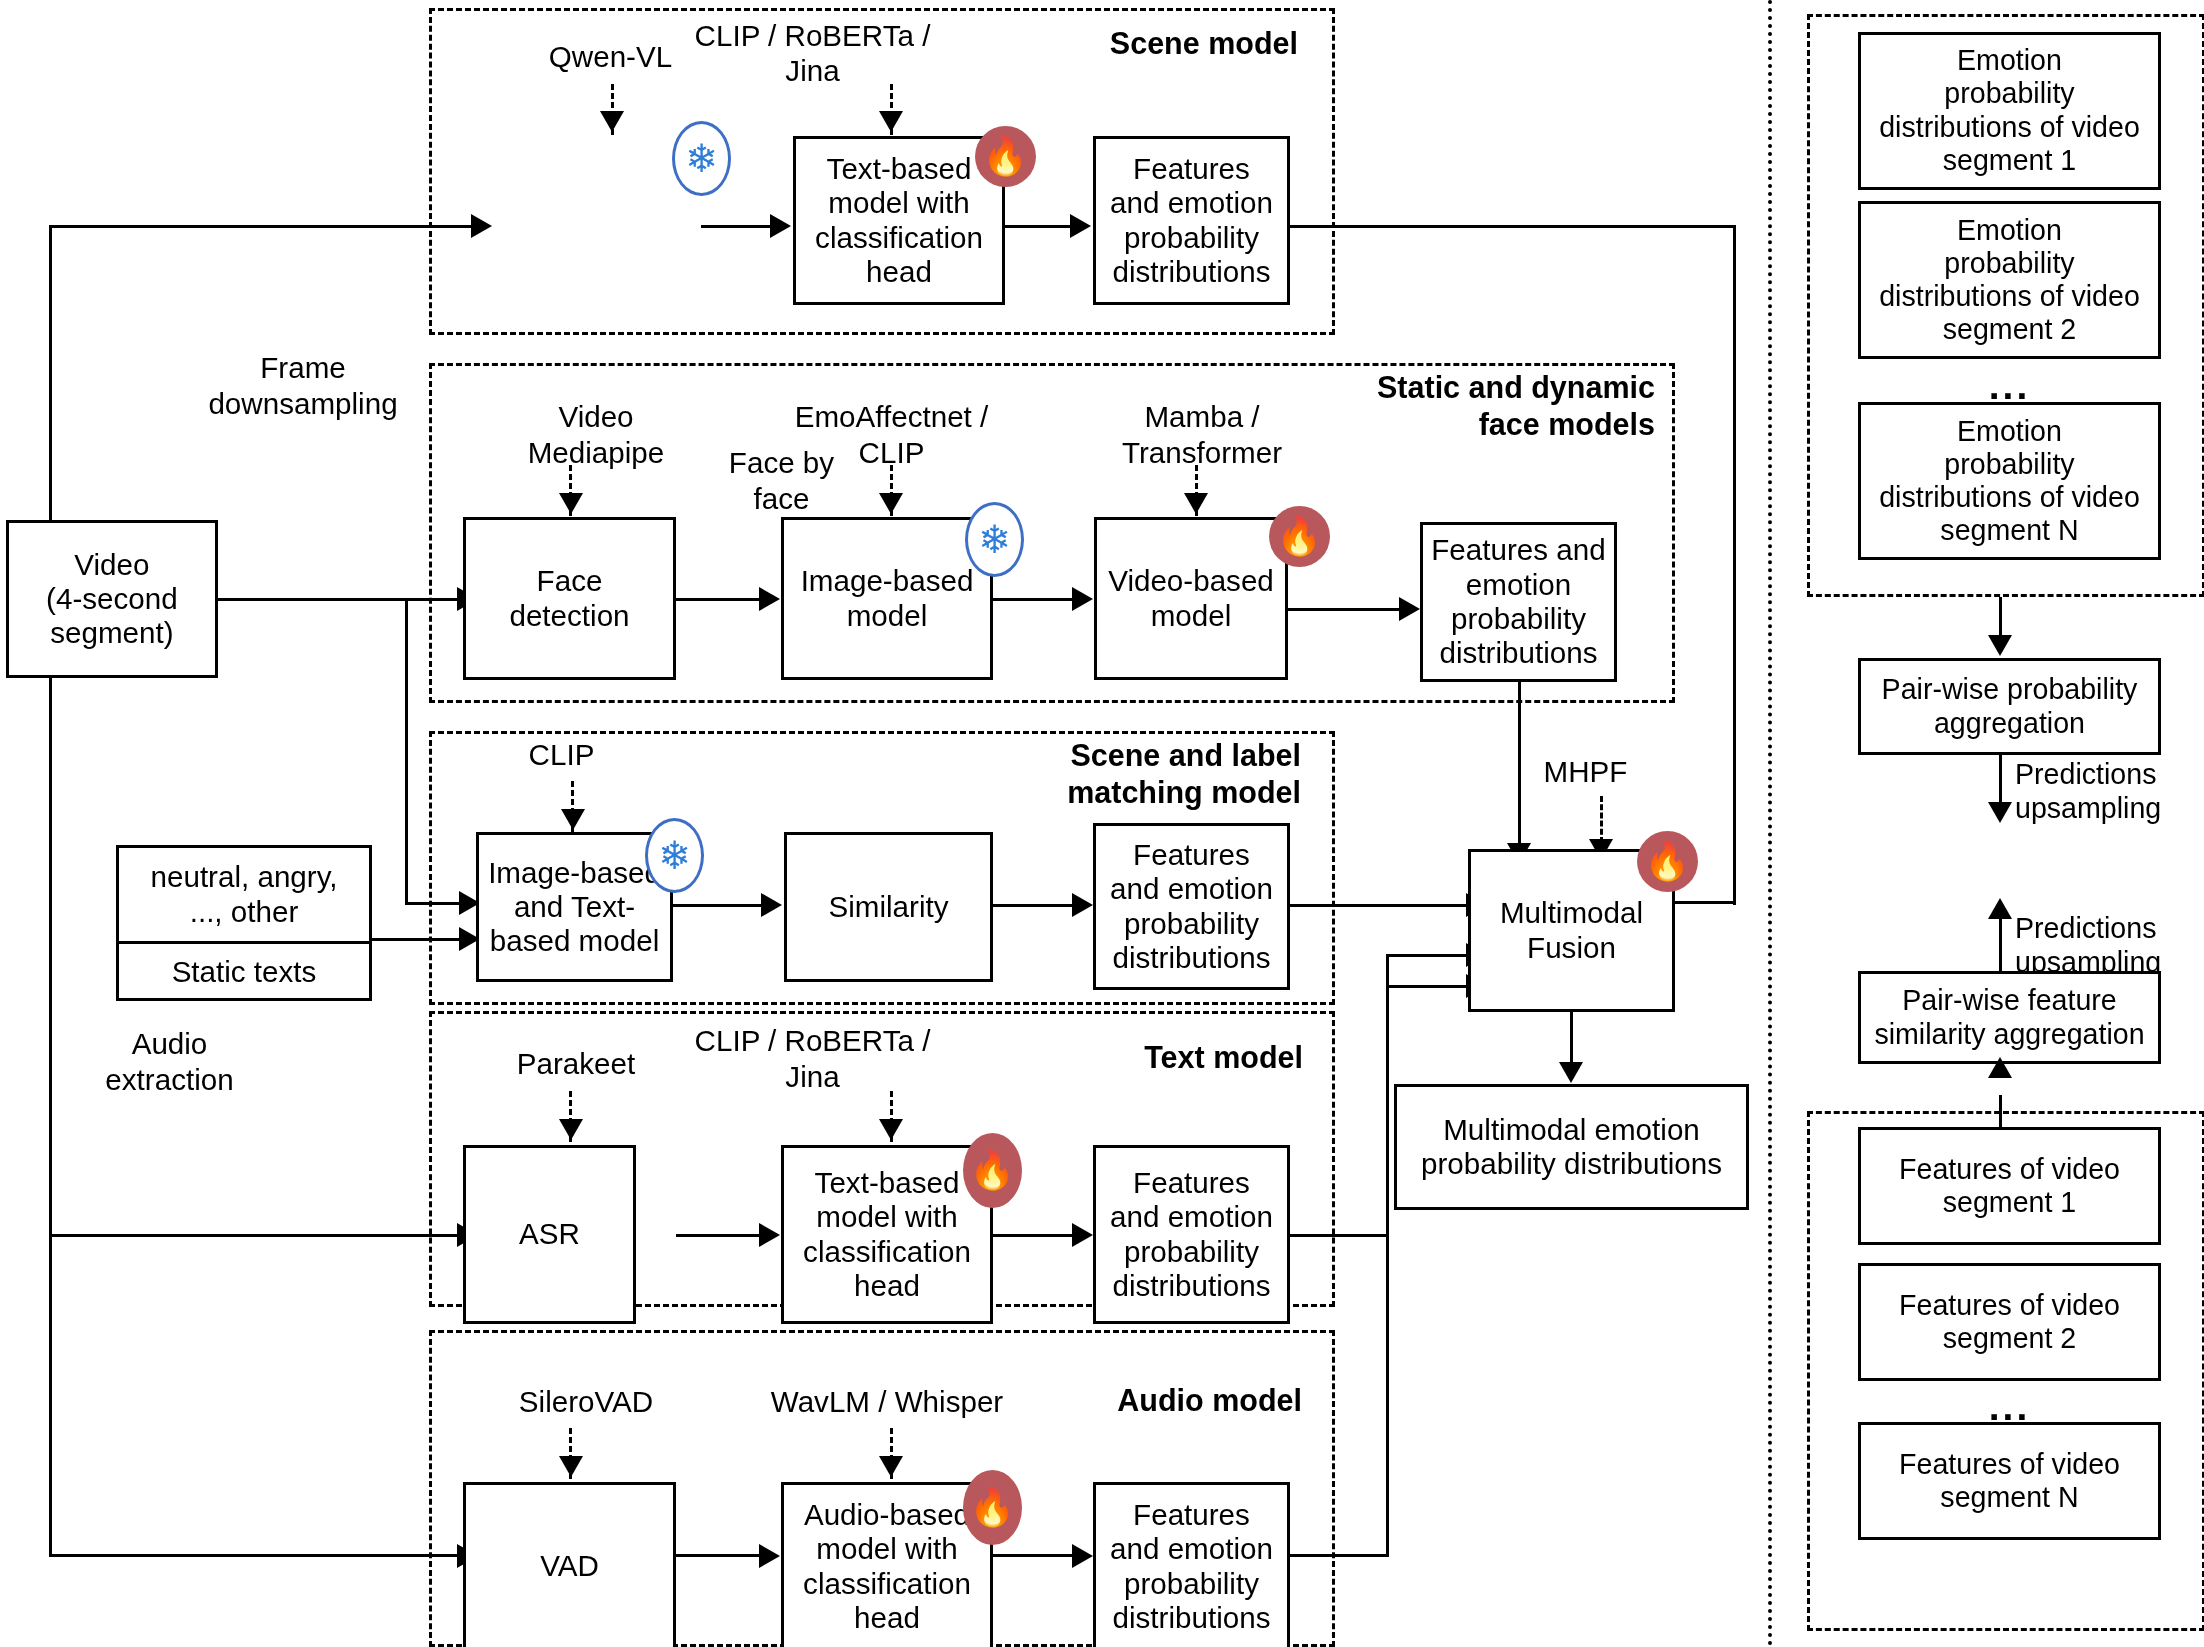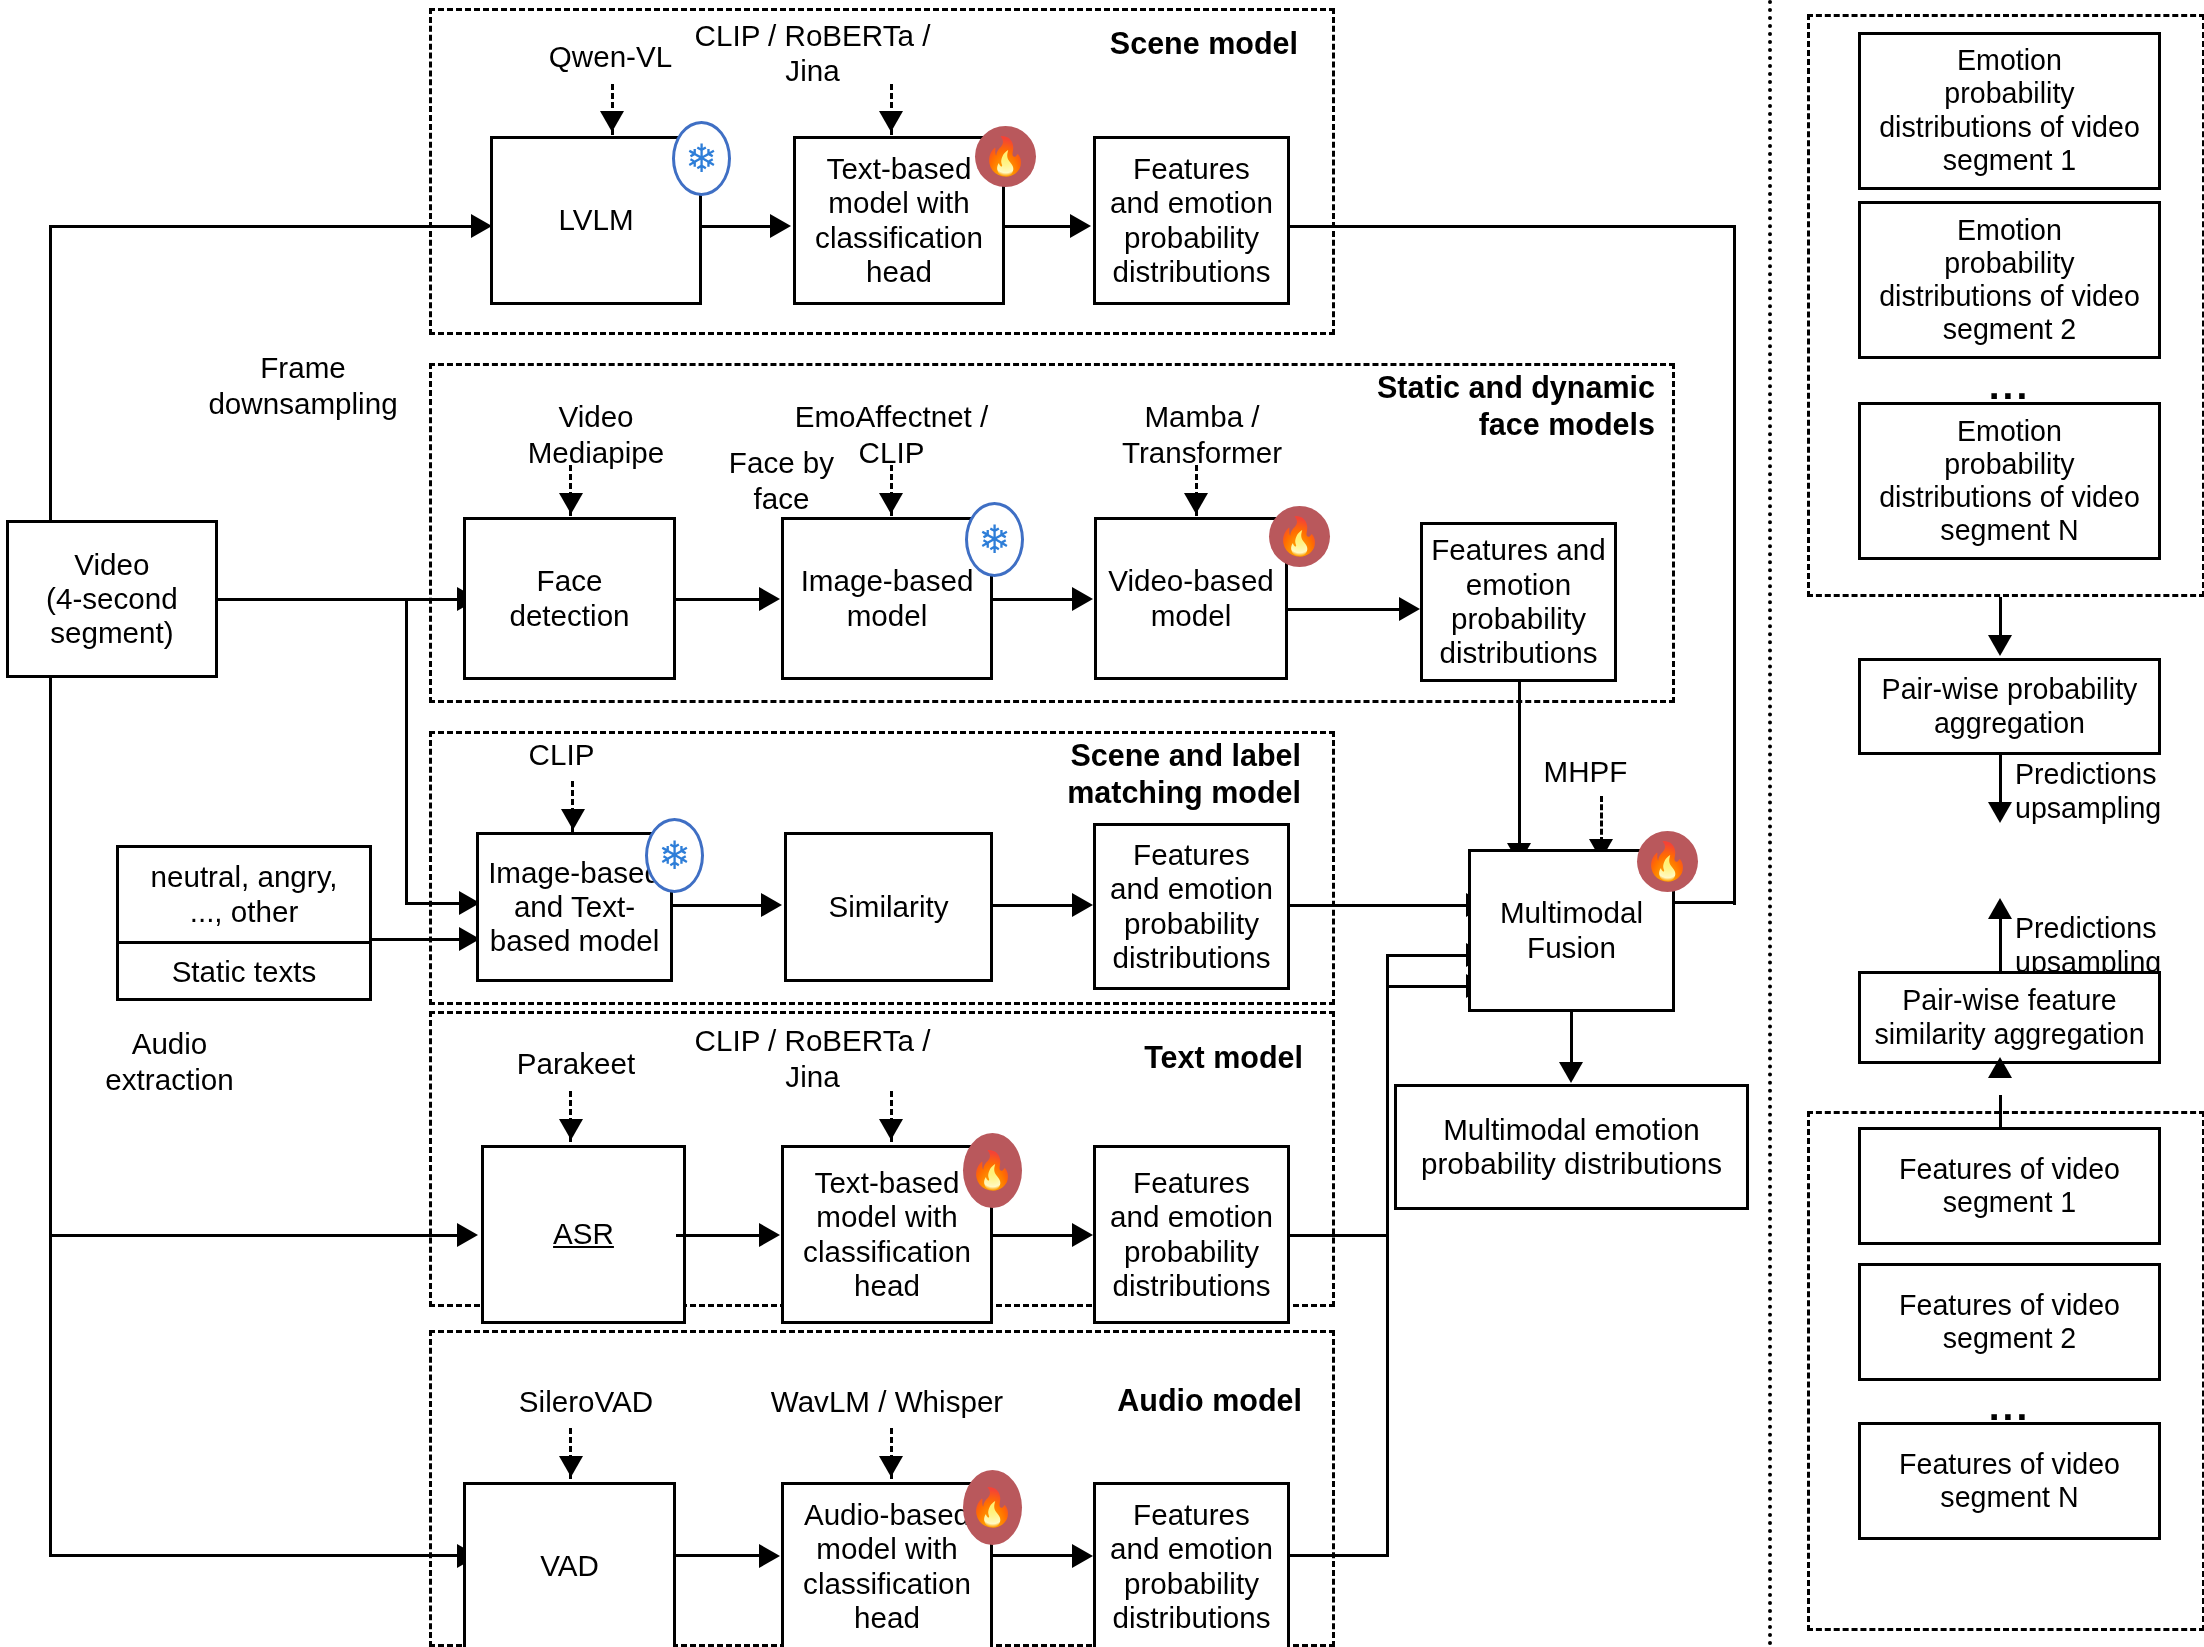--- a/index.html
+++ b/index.html
@@ -91,23 +91,20 @@
 
   <div class="lbl" style="left:502px;top:39px;width:217px;">Qwen-VL</div>
   <div class="dstem" style="left:611px;top:84px;height:51px;"></div>
   <div class="ar ar-d" style="left:600px;top:111px;"></div>
 
   <div class="lbl" style="left:645px;top:17.7px;width:335px;white-space:pre-line">CLIP / RoBERTa /
 Jina</div>
   <div class="dstem" style="left:890px;top:84px;height:51px;"></div>
   <div class="ar ar-d" style="left:879px;top:111px;"></div>
 
-  <div class="box" style="left:490px;top:136px;width:212px;height:169px;">
-    <span style="white-space:pre-line">LVLM</span>
-  </div>
   <div class="badge snow" style="left:672px;top:121px;">
     <span>❄</span>
   </div>
 
   <div class="hline" style="left:701px;top:225px;width:71px;"></div>
   <div class="ar ar-r" style="left:770px;top:214px;"></div>
 
   <div class="box" style="left:793px;top:136px;width:212px;height:169px;">
     <span style="white-space:pre-line">Text-based
 model with
@@ -236,21 +233,21 @@
 
   <div class="lbl" style="left:448px;top:1046px;width:256px;">Parakeet</div>
   <div class="dstem" style="left:569px;top:1091px;height:51px;"></div>
   <div class="ar ar-d" style="left:559px;top:1119px;"></div>
 
   <div class="lbl" style="left:645px;top:1023px;width:335px;white-space:pre-line">CLIP / RoBERTa /
 Jina</div>
   <div class="dstem" style="left:890px;top:1091px;height:51px;"></div>
   <div class="ar ar-d" style="left:879px;top:1119px;"></div>
 
-  <div class="box" style="left:481px;top:1145px;width:205px;height:179px;text-decoration:underline;">
+  <div class="box" style="left:463px;top:1145px;width:173px;height:179px;">
     <span style="white-space:pre-line">ASR</span>
   </div>
   <div class="hline" style="left:676px;top:1234px;width:85px;"></div>
   <div class="ar ar-r" style="left:759px;top:1223px;"></div>
 
   <div class="box" style="left:781px;top:1145px;width:212px;height:179px;">
     <span style="white-space:pre-line">Text-based
 model with
 classification
 head</span>

